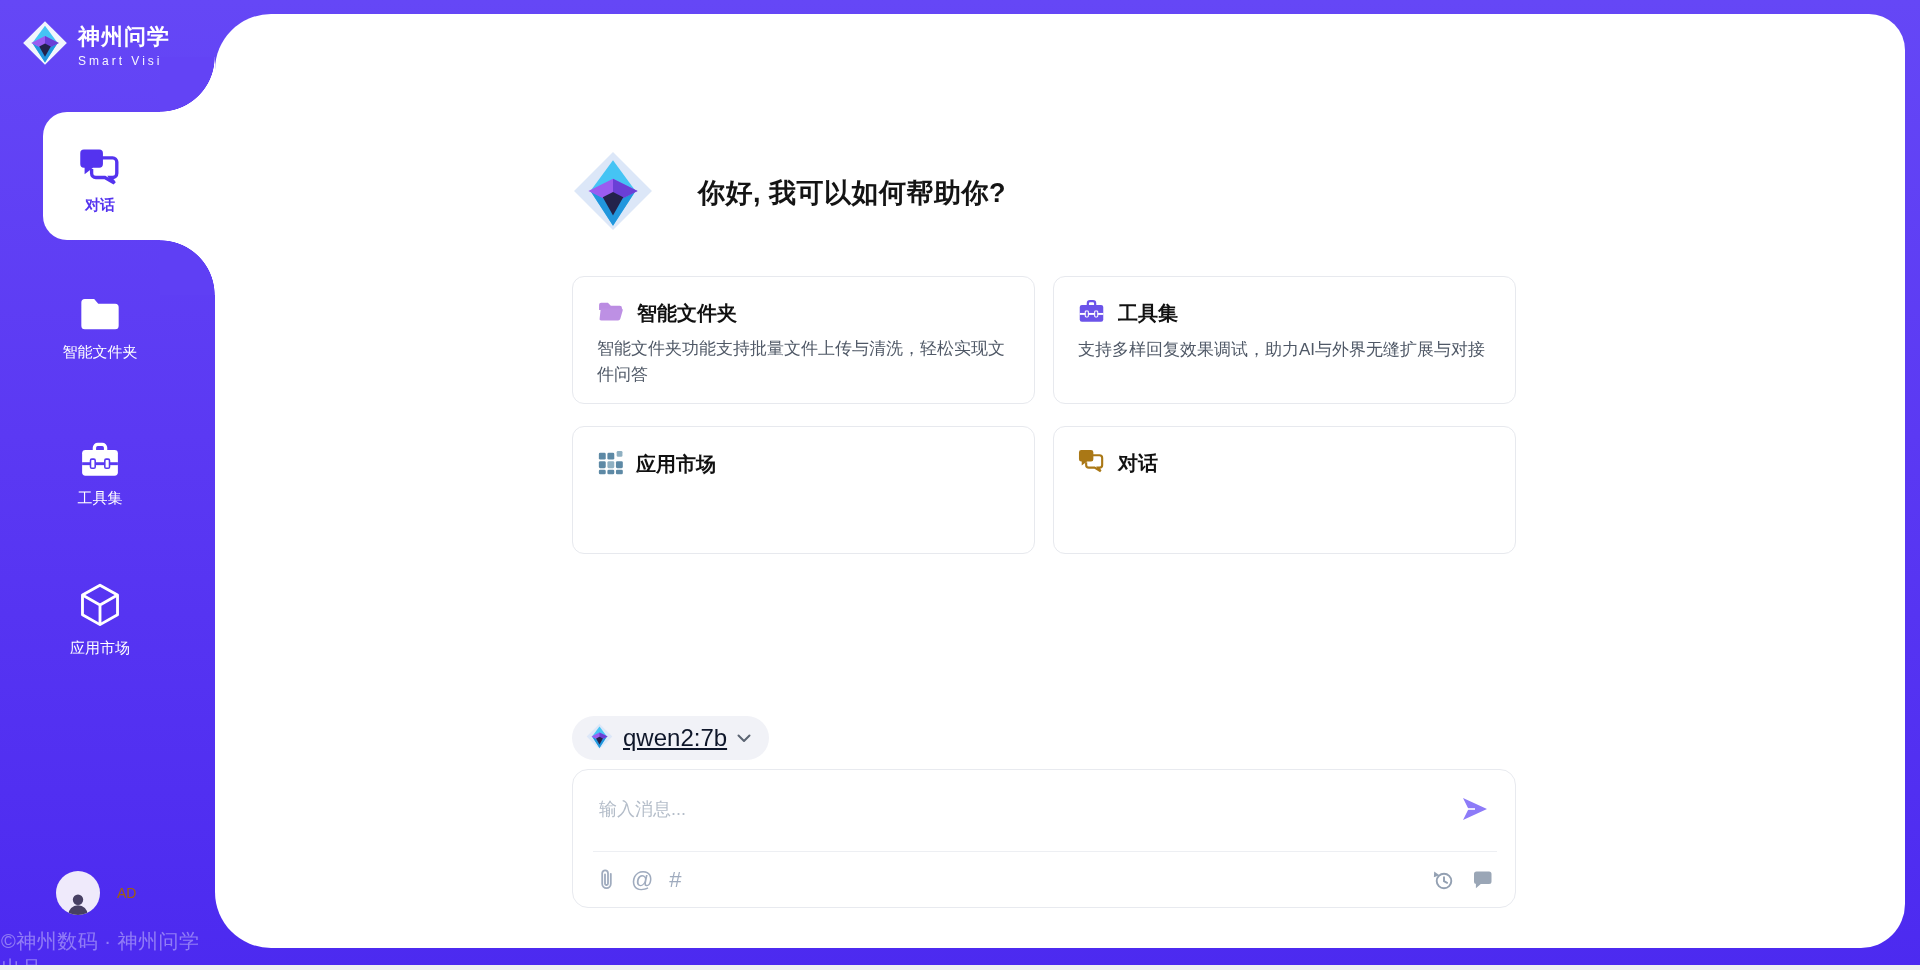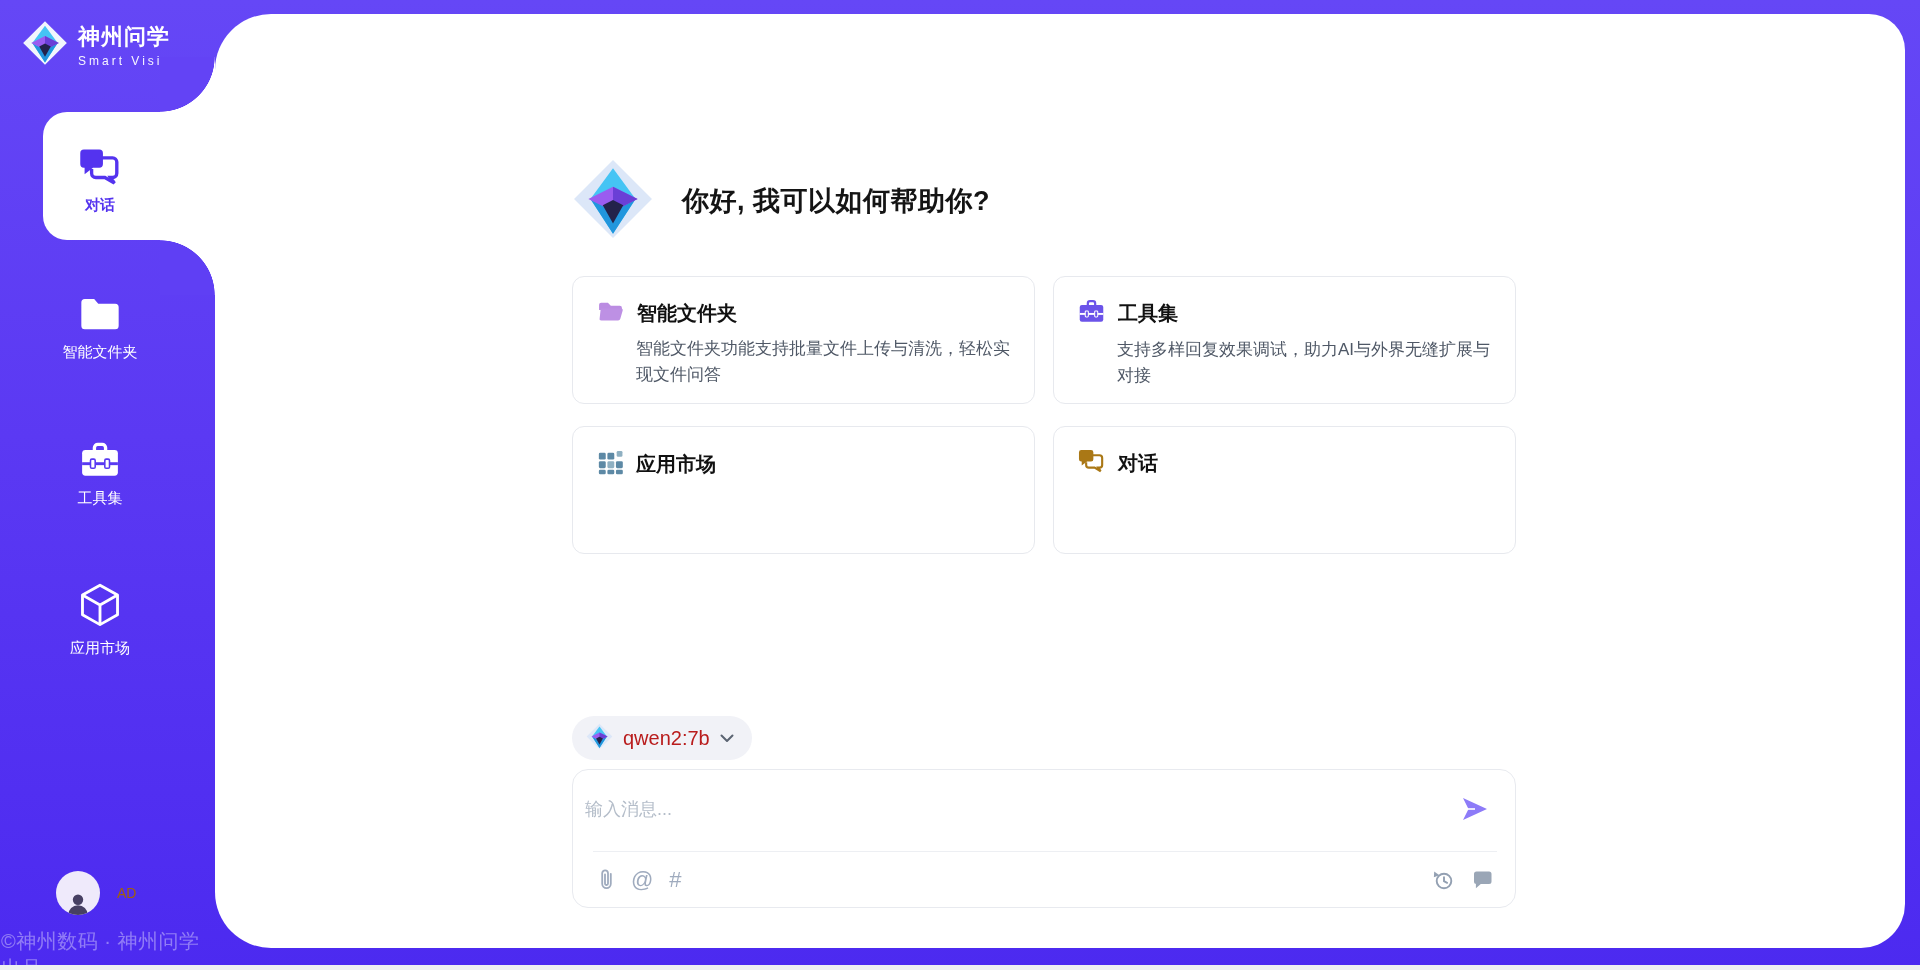--- a/index.html
+++ b/index.html
@@ -47,38 +47,38 @@
   .nav-tools{ top:441px; }
   .nav-market{ top:583px; }
   .nav-settings{ top:729px; }
 
   .user-row{ position:absolute; left:56px; top:871px; display:flex; align-items:center; gap:17px; cursor:pointer; }
   .avatar{ width:44px; height:44px; border-radius:50%; background:#efeafb; display:flex; align-items:flex-end; justify-content:center; overflow:hidden; }
   .user-name{ color:#a16207; font-size:14px; }
   .side-footer{ position:absolute; left:1px; top:928px; font-size:20px; color:rgba(255,255,255,.38); letter-spacing:.5px; }
 
   
-  .greeting{ position:absolute; left:357px; top:144px; display:flex; align-items:center; gap:28px; }
+  .greeting{ position:absolute; left:357px; top:136px; display:flex; align-items:center; gap:44px; }
   .greeting-title{ font-size:27px; font-weight:700; color:#141414; letter-spacing:.5px; }
 
   .cards{ position:absolute; left:357px; top:262px; width:944px;
           display:grid; grid-template-columns:1fr 1fr; gap:22px 18px; }
   .card{ height:128px; background:#fff; border:1px solid #e7e9ee; border-radius:12px;
          padding:22px 24px; cursor:pointer; }
   .card-head{ display:flex; align-items:center; gap:13px; }
   .card-title{ font-size:20px; font-weight:700; color:#111; }
-  .card-desc{ margin-top:9px; margin-left:39px; font-size:17px; line-height:1.5; color:#4f5866; }
+  .card-desc{ margin-top:9px; font-size:17px; line-height:1.5; color:#4f5866; }
 
   .model-pill{ position:absolute; left:357px; top:702px; height:44px; padding:0 18px 0 14px;
                background:#f1f2f7; border-radius:22px; display:inline-flex; align-items:center; gap:10px; cursor:pointer; }
-  .model-name{ font-size:20px; color:#b91c1c; }
+  .model-name{ font-size:24px; color:#0f172a;text-decoration:underline; }
 
   .composer{ position:absolute; left:357px; top:755px; width:944px; height:139px;
              background:#fff; border:1px solid #e8eaef; border-radius:16px; }
-  .composer input{ position:absolute; left:12px; top:24px; width:840px; height:30px;
+  .composer input{ position:absolute; left:26px; top:24px; width:840px; height:30px;
                    border:none; outline:none; font-size:18px; color:#333;
                    font-family:"Liberation Sans","DejaVu Sans",sans-serif; }
   .composer input::placeholder{ color:#b4bdc9; }
   .send-btn{ position:absolute; right:26px; top:26px; width:28px; height:26px; cursor:pointer; background:none; border:none; }
   .composer-divider{ position:absolute; left:20px; right:18px; top:81px; height:1px; background:#edeff3; }
   .composer-bar{ position:absolute; left:24px; right:22px; top:90px; height:40px;
                  display:flex; align-items:center; justify-content:space-between; }
   .bar-left,.bar-right{ display:flex; align-items:center; }
   .bar-left{ gap:16px; }
   .bar-right{ gap:17px; }

